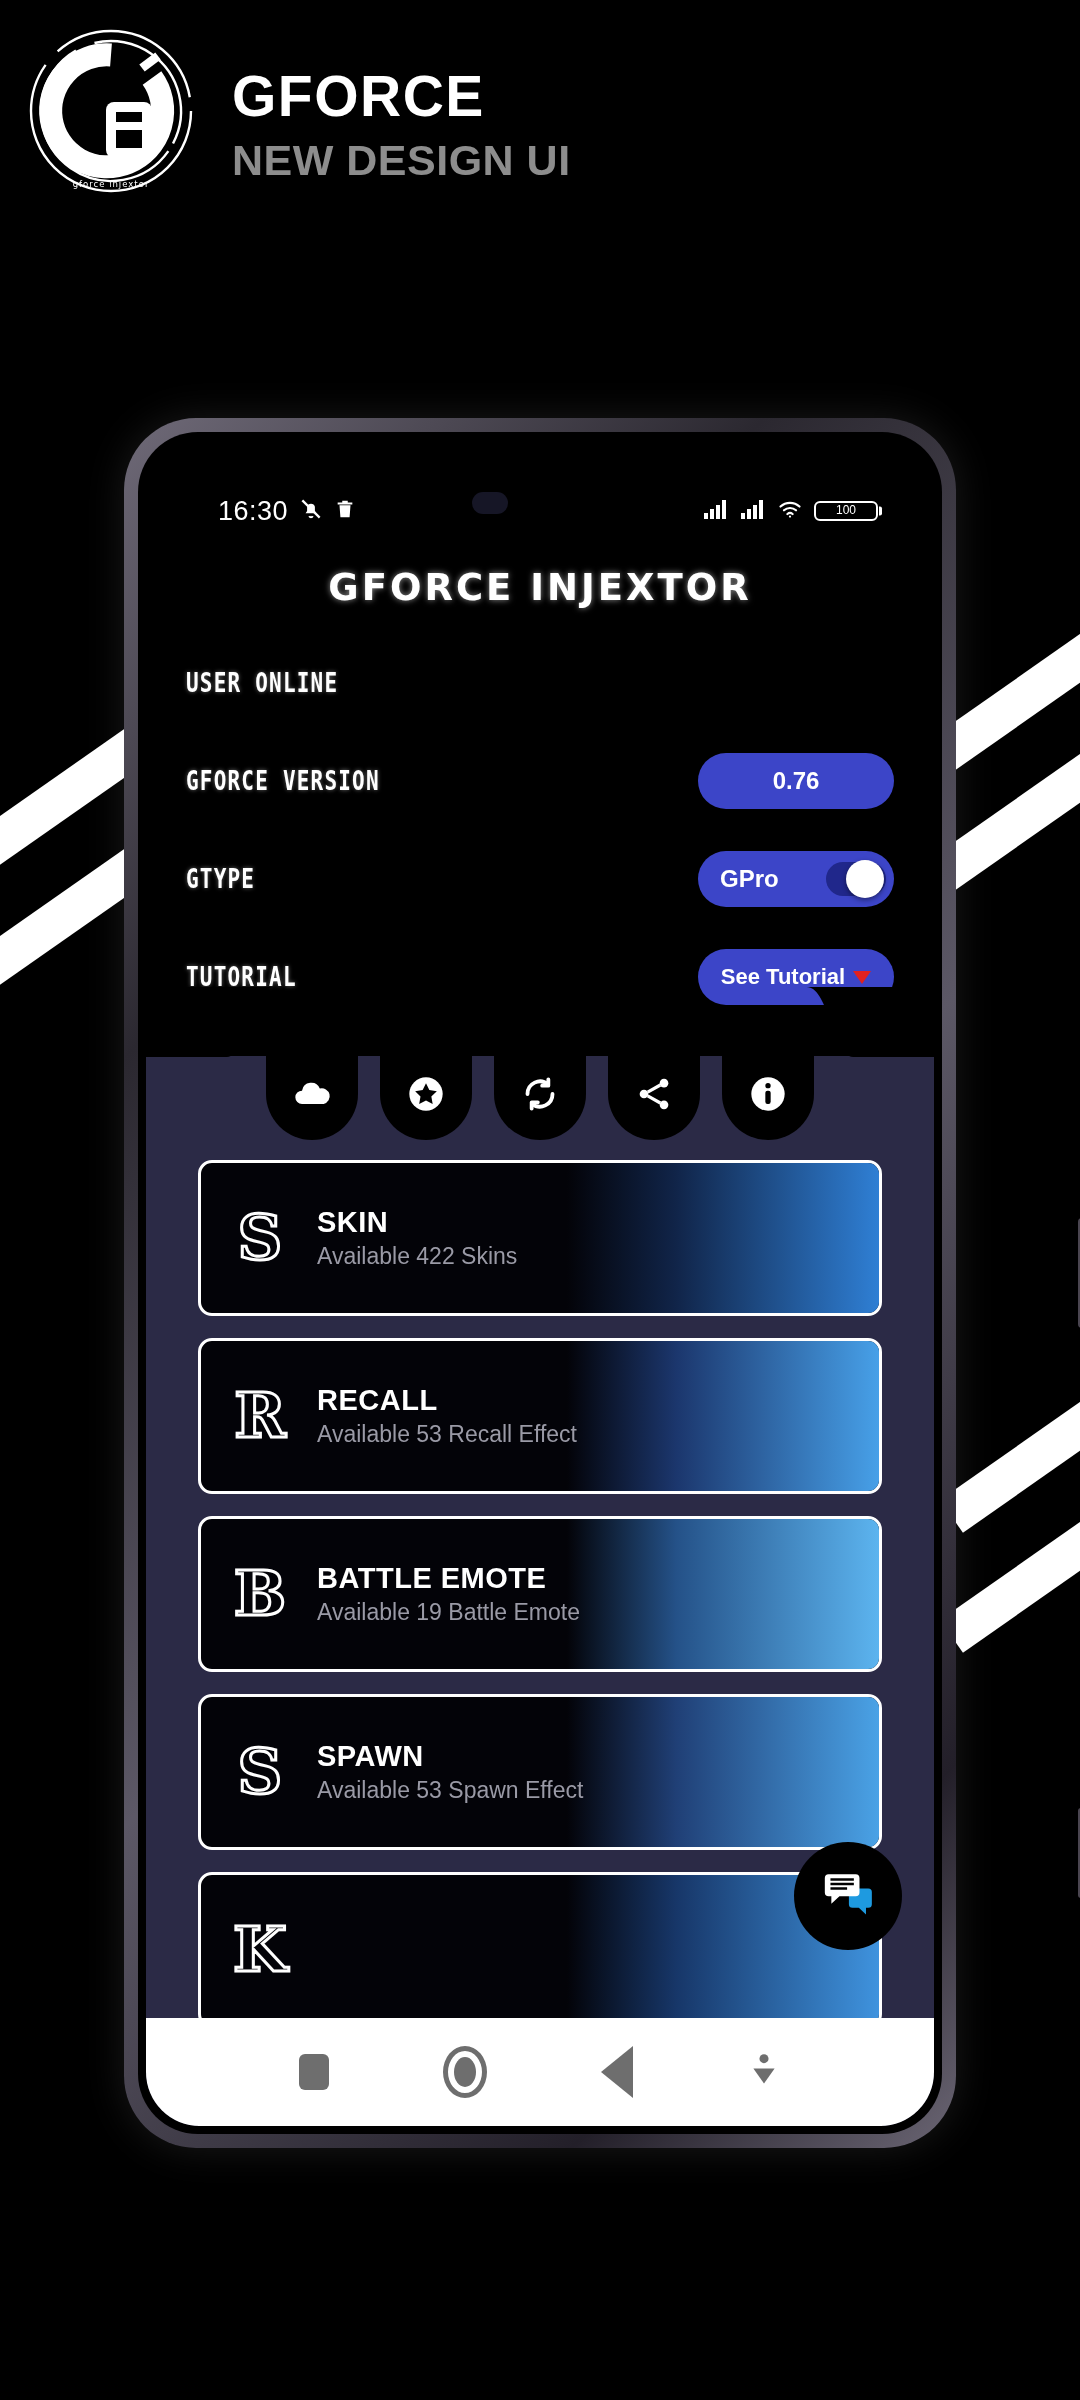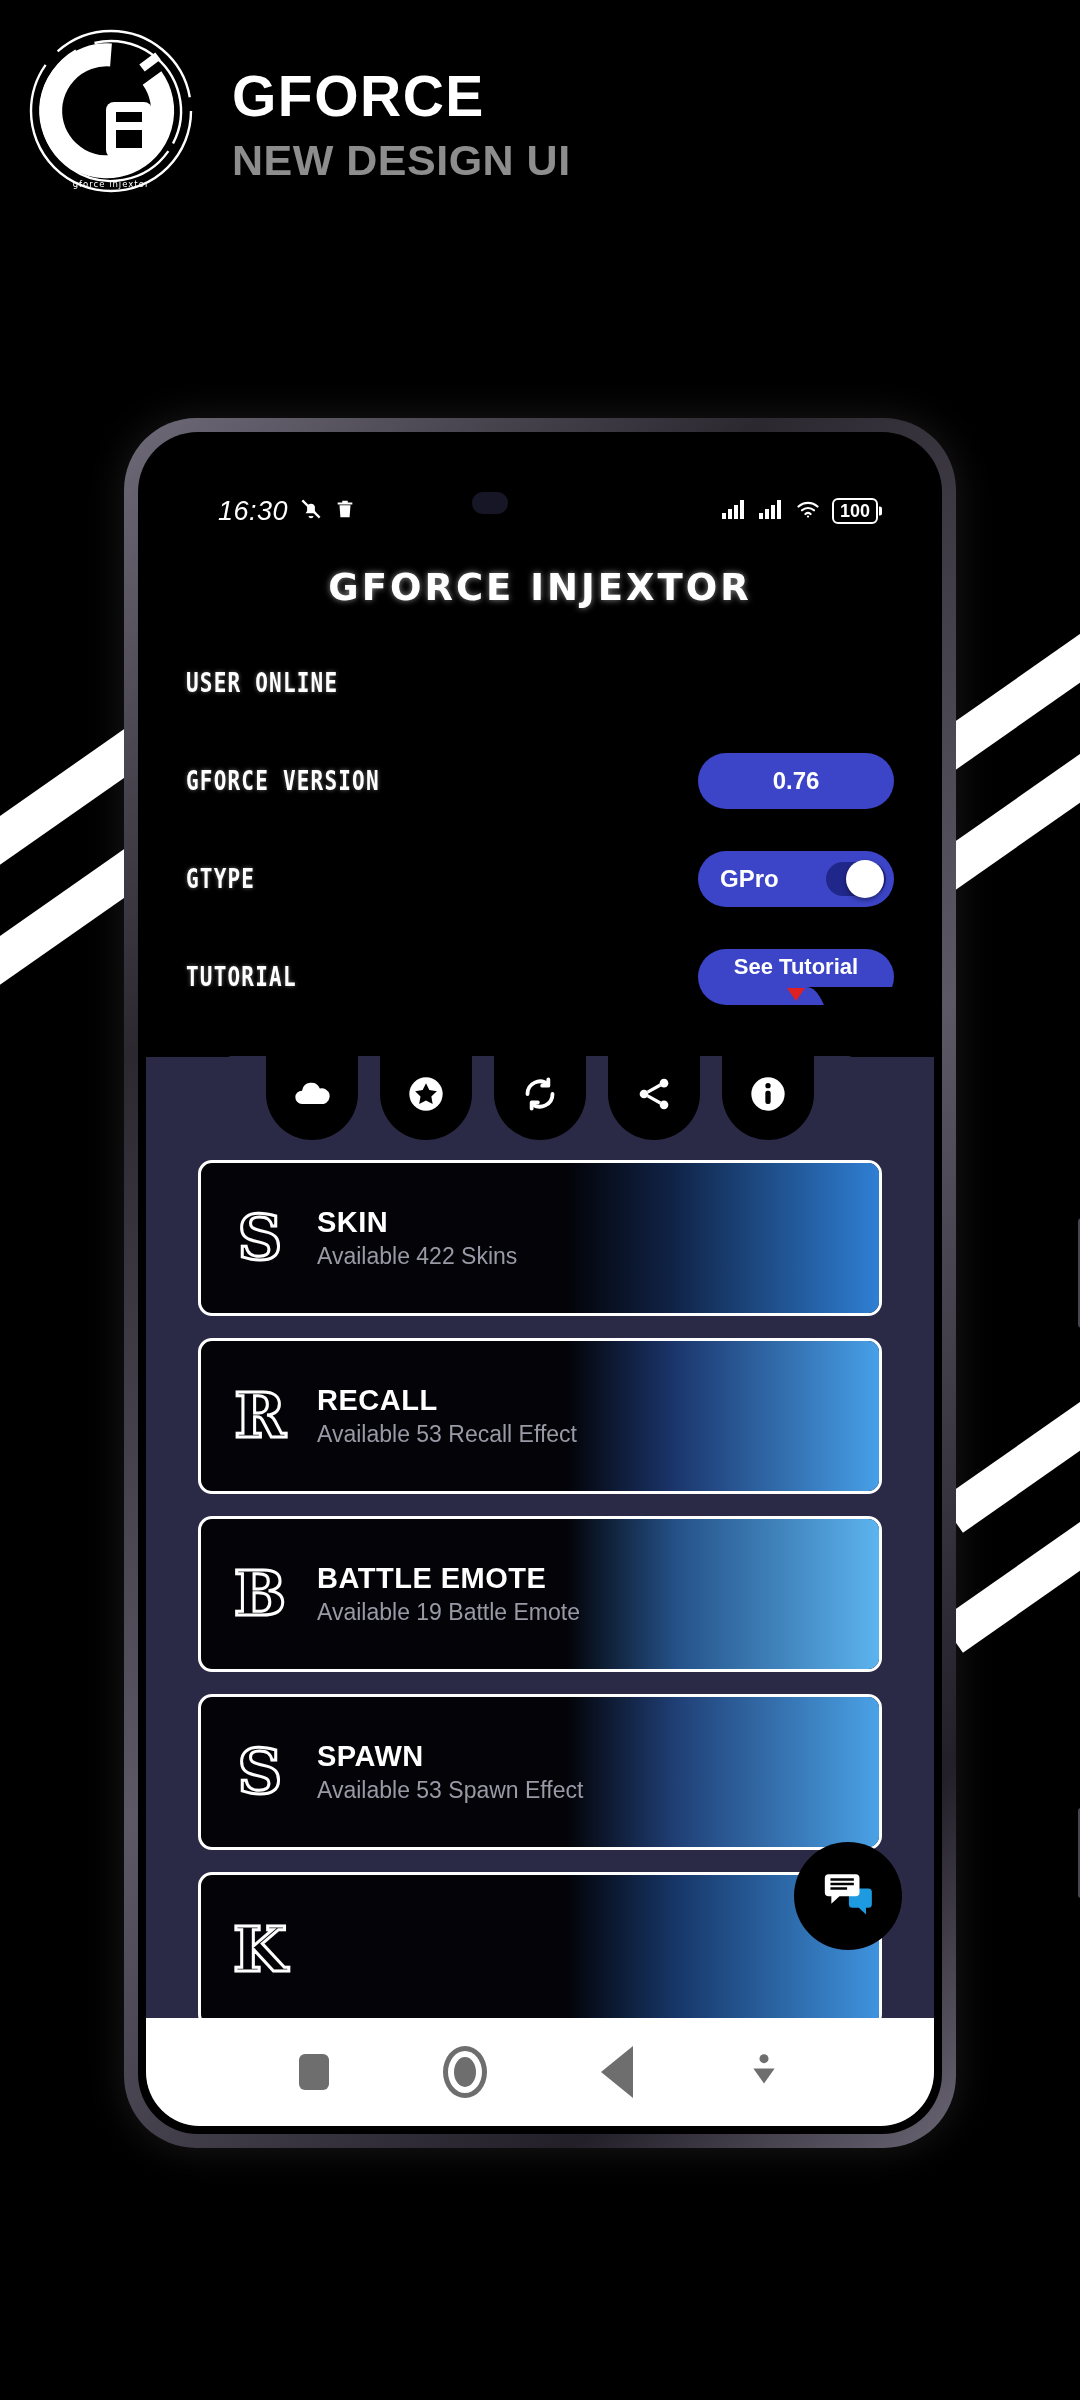--- a/index.html
+++ b/index.html
@@ -62,26 +62,26 @@
   .sb1 { left: 118px; top: 690px; width: 8px; height: 62px; }
   .sb2 { left: 118px; top: 790px; width: 8px; height: 62px; }
   .sb3 { left: 954px; top: 800px; width: 8px; height: 110px; }
   .sb4 { left: 954px; top: 1390px; width: 6px; height: 90px; }
 
   
   .statusbar {
     position: absolute; left: 0; top: 46px; width: 100%; height: 50px;
     display: flex; align-items: center; color: #fff;
   }
-  .sb-left { display: flex; align-items: center; gap: 10px; margin-left: 72px; font-style: italic; }
+  .sb-left { display: flex; align-items: center; gap: 10px; margin-left: 72px; }
   .sb-time { font-size: 27px; font-weight: 500; letter-spacing: 0.5px; }
   .sb-right { margin-left: auto; margin-right: 56px; display: flex; align-items: center; gap: 11px; }
   .batt {
     border: 2.4px solid #fff; border-radius: 6px;
-    padding: 1px 6px; font-size: 18px; font-weight: 700;
+    padding: 1px 20px; font-size: 12px; font-weight: 400;
     line-height: 1.15; position: relative;
   }
   .batt::after {
     content: ""; position: absolute; right: -6px; top: 50%; transform: translateY(-50%);
     width: 3px; height: 9px; background: #fff; border-radius: 0 2px 2px 0;
   }
   .camdot {
     position: absolute; left: 326px; top: 52px;
     width: 36px; height: 22px; border-radius: 11px;
     background: rgba(40,40,70,.55);
@@ -125,21 +125,21 @@
   .pill-toggle { background: #3c45c8; justify-content: flex-start; padding-left: 22px; position: relative; }
   .knob {
     position: absolute; right: 10px; top: 50%; transform: translateY(-50%);
     width: 38px; height: 38px; border-radius: 50%; background: #fff;
     box-shadow: 0 2px 5px rgba(0,0,0,.45);
   }
   .knob-track {
     position: absolute; right: 8px; top: 50%; transform: translateY(-50%);
     width: 60px; height: 34px; border-radius: 17px; background: rgba(10,14,90,.55);
   }
-  .pill-tut { background: #3c45c8; gap: 8px; font-size: 22px; flex-direction: column; }
+  .pill-tut { background: #3c45c8; gap: 8px; font-size: 22px; }
   .tri-down {
     width: 0; height: 0; border-left: 9px solid transparent;
     border-right: 9px solid transparent; border-top: 13px solid #e02121;
   }
 
   
   .header-cut {
     position: absolute; left: 0; bottom: -1px; width: 100%; height: 70px;
   }
 

